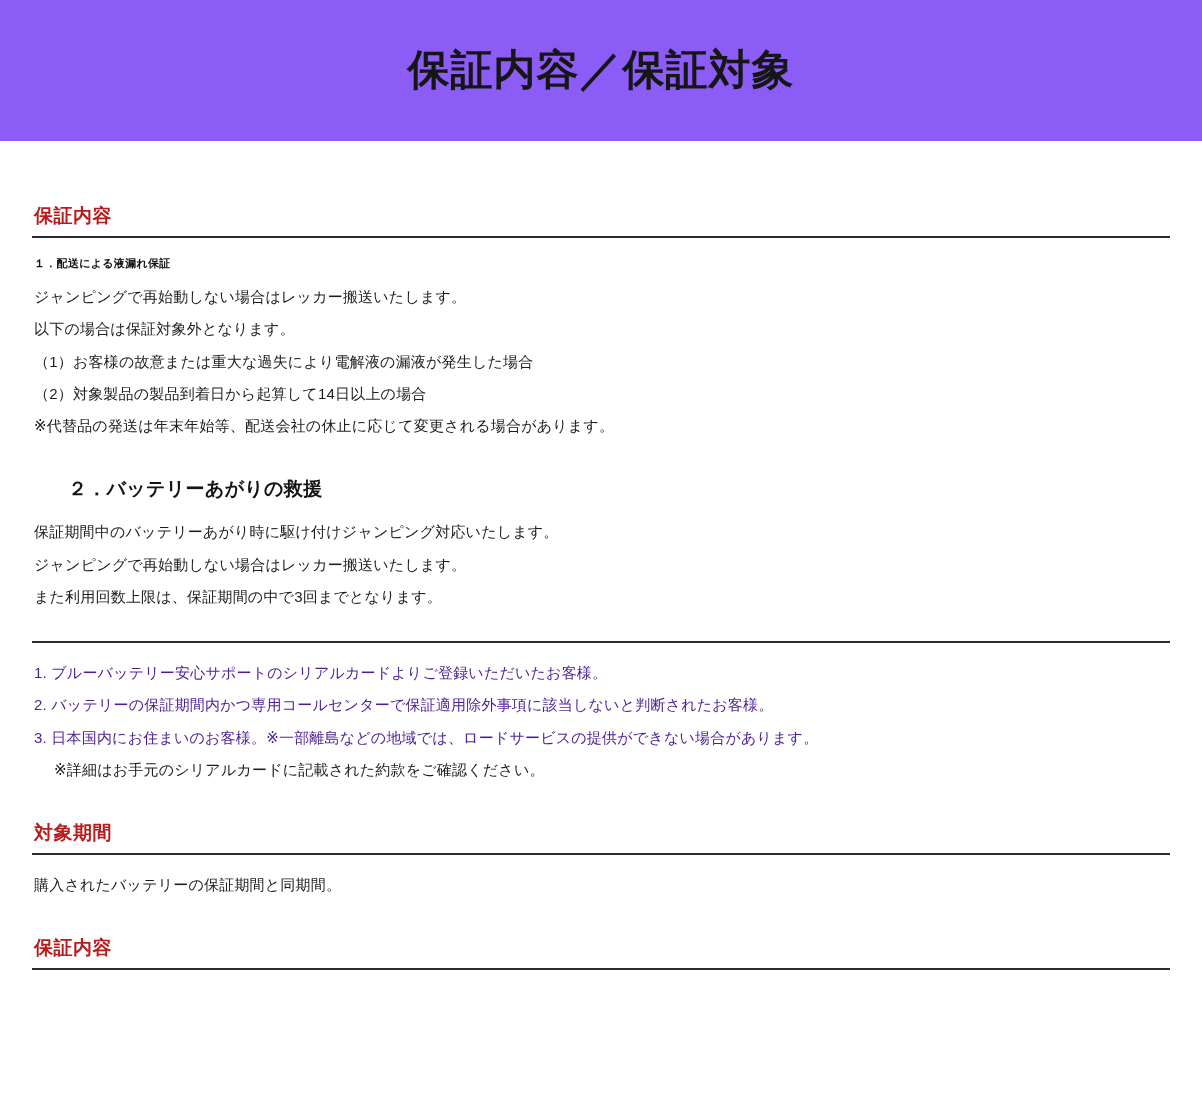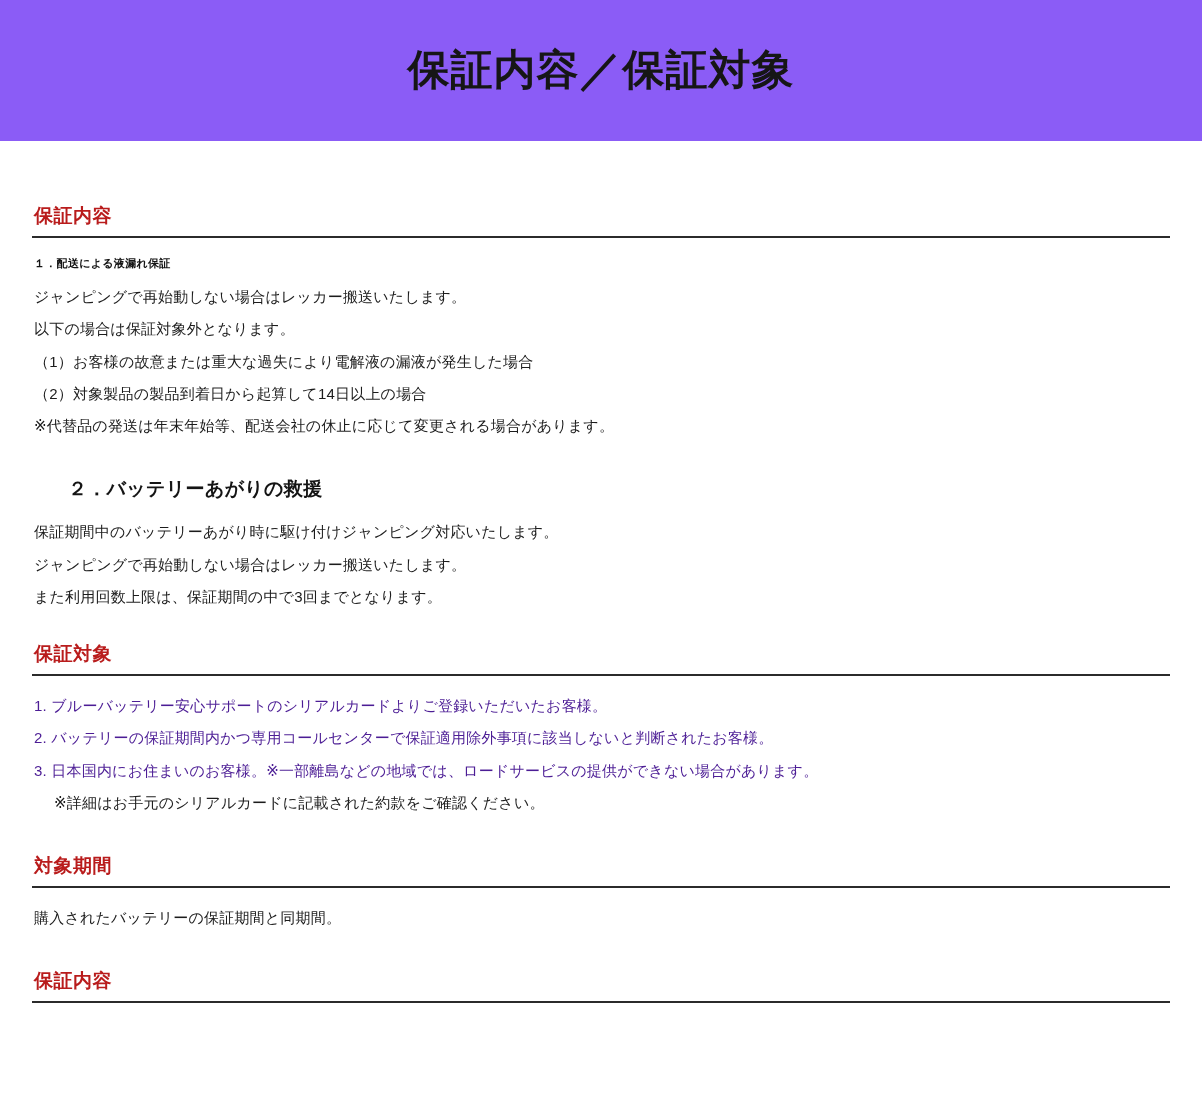--- a/index.html
+++ b/index.html
@@ -129,21 +129,20 @@
 
       <h3 class="subheading large">２．バッテリーあがりの救援</h3>
       <p class="line">保証期間中のバッテリーあがり時に駆け付けジャンピング対応いたします。</p>
       <p class="line">ジャンピングで再始動しない場合はレッカー搬送いたします。</p>
       <p class="line">また利用回数上限は、保証期間の中で3回までとなります。</p>
     </section>
 
     <div class="block-gap-md"></div>
 
     <section>
-      <h2 class="section-heading">保証対象</h2>
       <hr class="rule">
       <ol class="plain">
         <li>1. ブルーバッテリー安心サポートのシリアルカードよりご登録いただいたお客様。</li>
         <li>2. バッテリーの保証期間内かつ専用コールセンターで保証適用除外事項に該当しないと判断されたお客様。</li>
         <li>3. 日本国内にお住まいのお客様。※一部離島などの地域では、ロードサービスの提供ができない場合があります。</li>
       </ol>
       <p class="line indent">※詳細はお手元のシリアルカードに記載された約款をご確認ください。</p>
     </section>
 
     <div class="block-gap-lg"></div>

